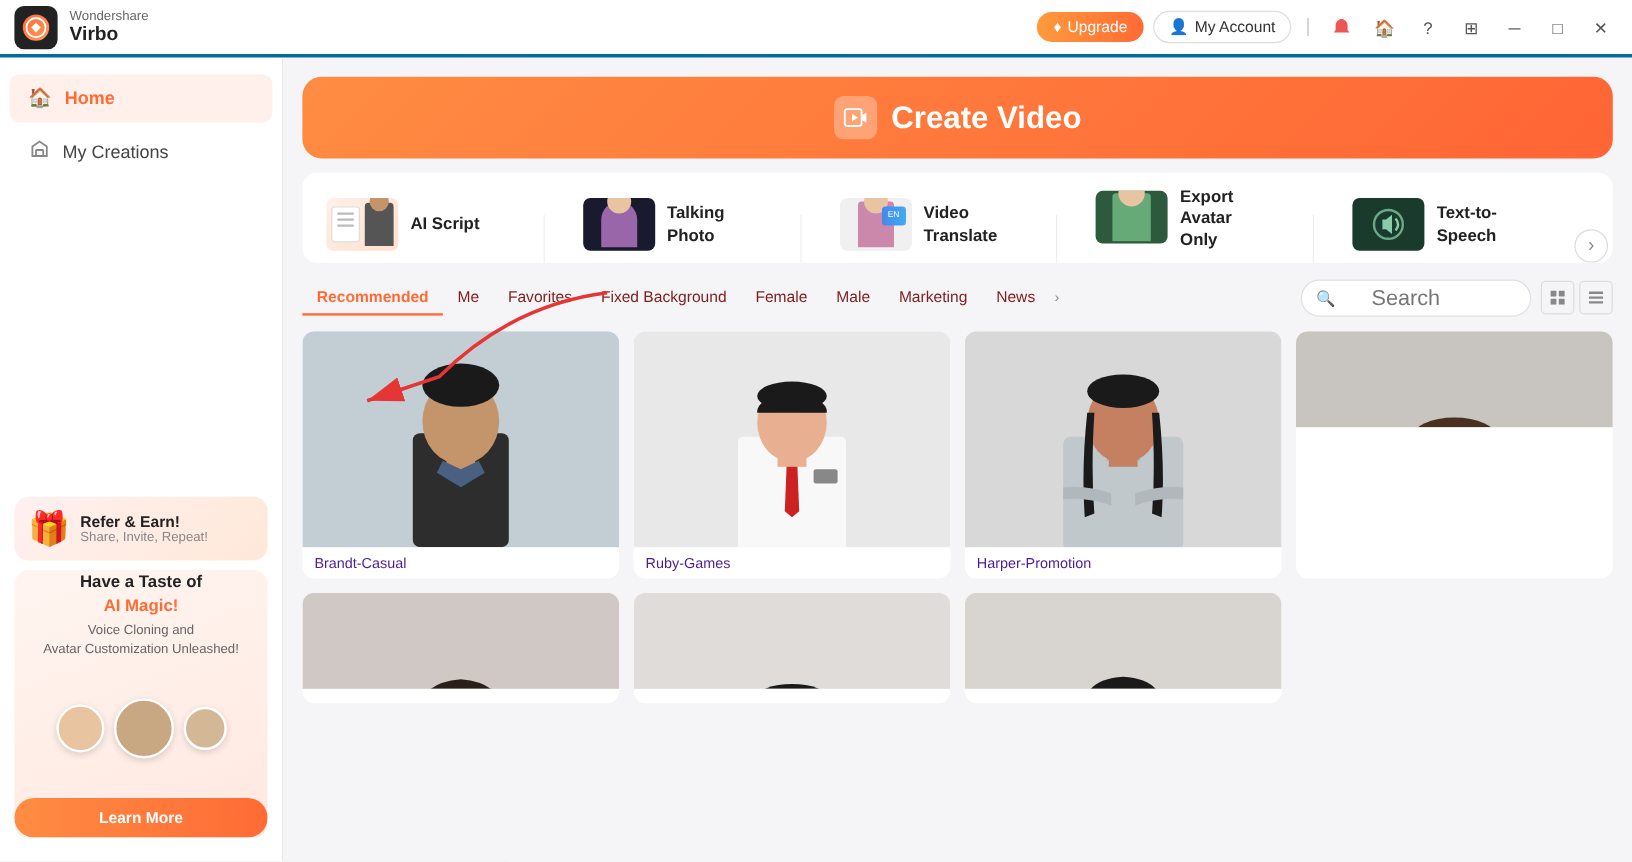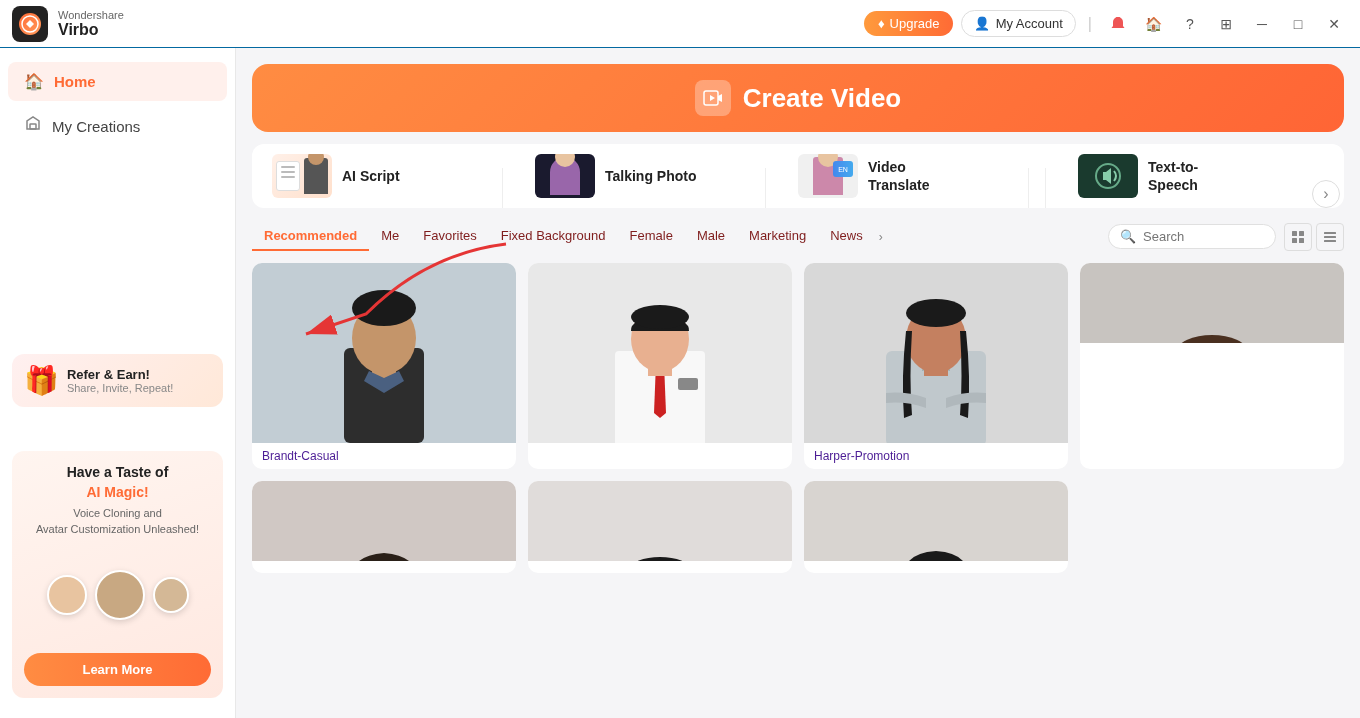--- a/index.html
+++ b/index.html
@@ -2,21 +2,21 @@
 <html><head>
   <meta charset="utf-8">
   <style>
     * { box-sizing: border-box; margin: 0; padding: 0; }
     body { font-family: -apple-system, BlinkMacSystemFont, 'Segoe UI', sans-serif; background: #f0f0f0; width: 1360px; height: 718px; overflow: hidden; display: flex; flex-direction: column; }
 
     
     .titlebar {
       display: flex; align-items: center; justify-content: space-between;
       background: #fff; height: 48px; padding: 0 12px;
-      border-bottom: 1px solid #0369a1; flex-shrink: 0;
+      border-bottom: 3px solid #0369a1; flex-shrink: 0;
     }
     .titlebar-left { display: flex; align-items: center; gap: 10px; }
     .app-logo { width: 36px; height: 36px; background: #222; border-radius: 8px; display: flex; align-items: center; justify-content: center; }
     .app-logo-inner { width: 22px; height: 22px; border-radius: 50%; background: linear-gradient(135deg, #ff6b35, #ff9a5c); display: flex; align-items: center; justify-content: center; color: #fff; font-size: 12px; font-weight: bold; }
     .app-name { display: flex; flex-direction: column; line-height: 1.1; }
     .app-name-wonder { font-size: 11px; color: #666; }
     .app-name-virbo { font-size: 16px; font-weight: 700; color: #222; }
     .titlebar-right { display: flex; align-items: center; gap: 8px; }
     .btn-upgrade { background: linear-gradient(90deg, #ff9a3c, #ff6b35); color: #fff; border: none; border-radius: 20px; padding: 5px 14px; font-size: 13px; cursor: pointer; display: flex; align-items: center; gap: 5px; }
     .btn-my-account { background: none; border: 1px solid #ddd; border-radius: 20px; padding: 5px 12px; font-size: 13px; cursor: pointer; display: flex; align-items: center; gap: 5px; color: #333; }
@@ -46,23 +46,22 @@
     .promo-card-refer {
       background: linear-gradient(135deg, #fff0f0, #ffe8d8);
       border-radius: 12px; padding: 10px 12px; display: flex; align-items: center; gap: 8px;
     }
     .promo-refer-icon { font-size: 28px; }
     .promo-refer-title { font-weight: 700; font-size: 13px; color: #222; }
     .promo-refer-sub { color: #888; font-size: 11px; }
 
     .promo-card-ai {
       background: linear-gradient(160deg, #fff5f0, #ffe8e0);
-      border-radius: 12px; padding: 12px; position: relative; overflow: hidden;
+      border-radius: 12px; padding: 0; position: relative; overflow: hidden;
       min-height: 220px;
-      margin-top: 36px;
     }
     .promo-ai-title { font-size: 14px; font-weight: 700; color: #222; text-align: center; line-height: 1.4; }
     .promo-ai-highlight { color: #ff6b35; }
     .promo-ai-sub { font-size: 11px; color: #666; text-align: center; margin-top: 4px; line-height: 1.4; }
     .promo-ai-visual { height: 100px; position: relative; margin-top: 8px; }
     .btn-learn-more {
       width: 100%; background: linear-gradient(90deg, #ff8c42, #ff6b35); color: #fff;
       border: none; border-radius: 20px; padding: 9px; font-size: 13px; font-weight: 600;
       cursor: pointer; margin-top: 8px;
     }
@@ -109,21 +108,21 @@
       padding: 6px 12px; font-size: 13px; color: #7f1d1d; cursor: pointer;
       border-bottom: 2px solid transparent; white-space: nowrap;
     }
     .tab.active { color: #ff6b35; border-bottom-color: #ff6b35; font-weight: 600; }
     .tabs-more { color: #888; cursor: pointer; padding: 6px 4px; font-size: 12px; }
     .search-box {
       margin-left: auto; display: flex; align-items: center;
       background: #fff; border: 1px solid #e0e0e0; border-radius: 20px;
       padding: 4px 12px; gap: 6px;
     }
-    .search-input { border: none; outline: none; font-size: 13px; width: 120px; color: #333; }
+    .search-input { border: none; outline: none; font-size: 18px; width: 120px; color: #333; margin-left: 24px; }
     .search-icon { color: #aaa; font-size: 13px; }
     .view-icons { display: flex; gap: 4px; margin-left: 8px; }
     .view-icon { width: 28px; height: 28px; border: 1px solid #ddd; border-radius: 4px; display: flex; align-items: center; justify-content: center; cursor: pointer; color: #888; font-size: 12px; }
 
     
     .avatar-grid {
       display: grid; grid-template-columns: repeat(4, 1fr);
       gap: 12px; margin: 12px 16px 16px; 
     }
     .avatar-card { background: #fff; border-radius: 10px; overflow: hidden; cursor: pointer; }
@@ -307,20 +306,28 @@
             <div style="width:30px;height:38px;background:#cc88aa;border-radius:3px 3px 0 0;position:relative;">
               <div style="width:20px;height:20px;background:#e8c4a0;border-radius:50%;position:absolute;top:-10px;left:50%;transform:translateX(-50%);"></div>
               <div style="position:absolute;top:4px;right:-10px;width:20px;height:16px;background:linear-gradient(90deg,#4488ee,#44aaee);border-radius:3px;display:flex;align-items:center;justify-content:center;font-size:7px;color:white;">EN</div>
             </div>
           </div>
           <span class="feature-card-label">Video<br>Translate</span>
         </div>
 
         <div class="feature-divider"></div>
 
+        <div class="feature-card">
+          <div class="feature-card-thumb thumb-export-avatar">
+            <div style="width:32px;height:40px;background:#66aa77;border-radius:3px 3px 0 0;position:relative;">
+              <div style="width:22px;height:22px;background:#e8c4a0;border-radius:50%;position:absolute;top:-11px;left:50%;transform:translateX(-50%);"></div>
+            </div>
+          </div>
+          <span class="feature-card-label">Export Avatar<br>Only</span>
+        </div>
 
         <div class="feature-divider"></div>
 
         <div class="feature-card">
           <div class="feature-card-thumb thumb-tts">
             <svg width="40" height="40" viewBox="0 0 40 40">
               <circle cx="20" cy="20" r="12" fill="none" stroke="#66aa88" stroke-width="2"></circle>
               <path d="M15 16 L15 24 L18 24 L23 28 L23 12 L18 16 Z" fill="#88ccaa"></path>
               <path d="M26 15 Q30 20 26 25" stroke="#88ccaa" stroke-width="2" fill="none"></path>
             </svg>
@@ -417,20 +424,21 @@
               <rect x="118" y="115" width="20" height="12" rx="2" fill="#888"></rect>
 
               <ellipse cx="100" cy="76" rx="29" ry="33" fill="#e8b090"></ellipse>
 
               <path d="M71 68 Q70 56 100 52 Q130 56 129 68" fill="#1a1a1a"></path>
               <ellipse cx="100" cy="54" rx="29" ry="12" fill="#1a1a1a"></ellipse>
 
               <rect x="88" y="103" width="24" height="10" fill="#e8b090"></rect>
             </svg>
           </div>
+          <div class="avatar-name">Ruby-Games</div>
         </div>
 
         <div class="avatar-card">
           <div class="avatar-thumb" style="background:#d8d8d8;">
             <svg width="100%" height="100%" viewBox="0 0 200 180" preserveAspectRatio="xMidYMax meet">
 
               <rect x="50" y="88" width="100" height="95" rx="6" fill="#c0c8cc"></rect>
 
               <path d="M85 88 L100 108 L115 88 Z" fill="#d8d8d8"></path>
 

